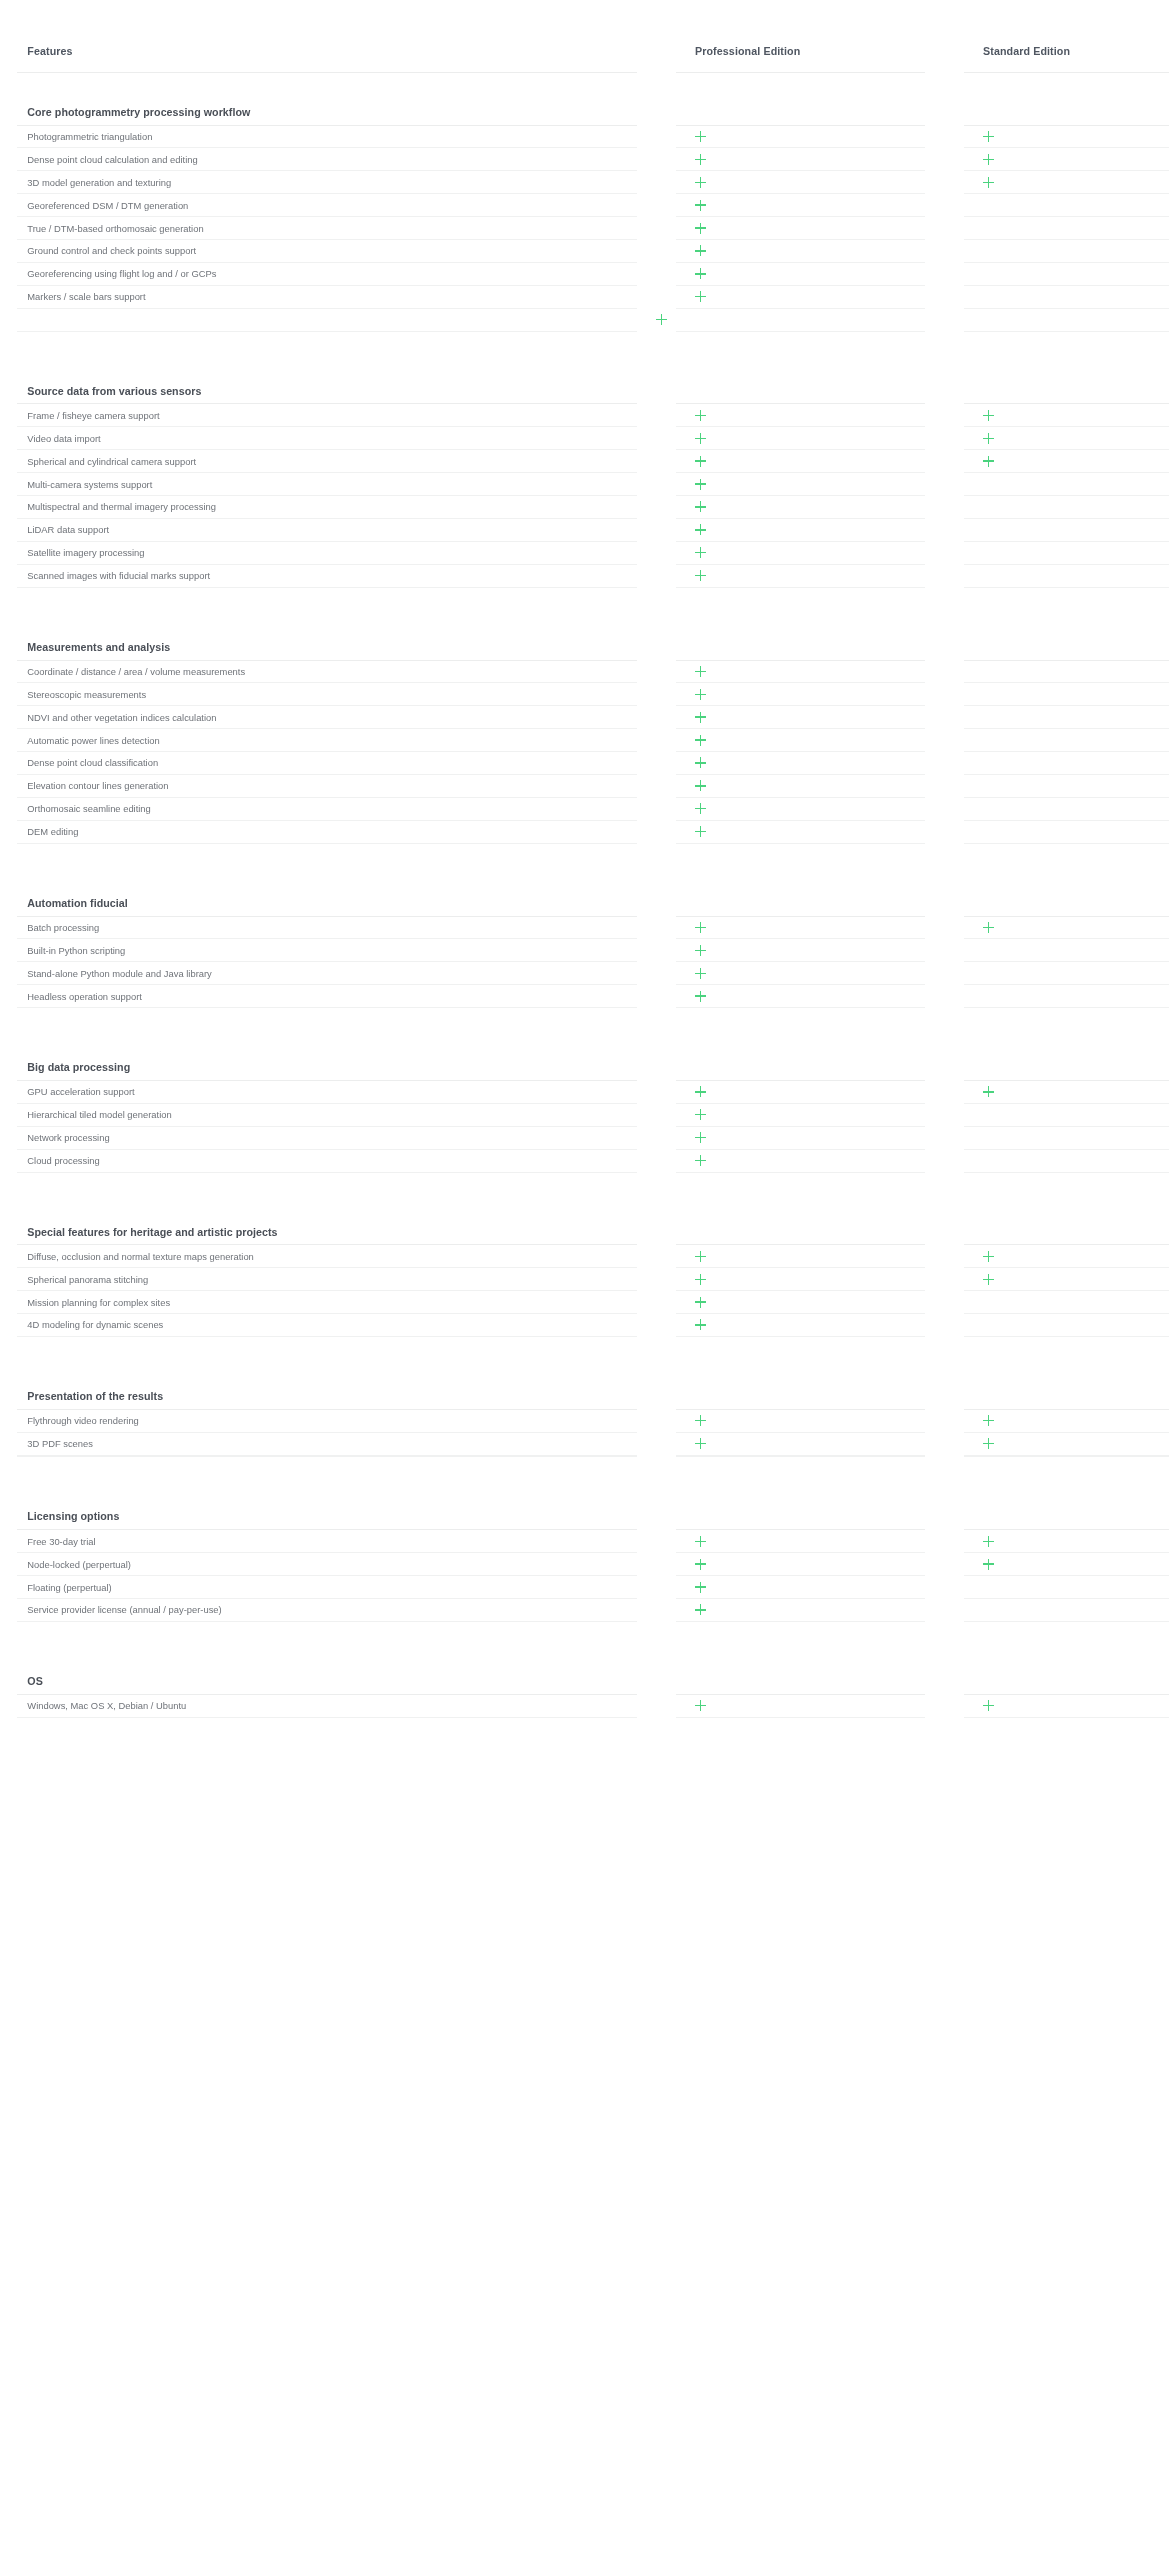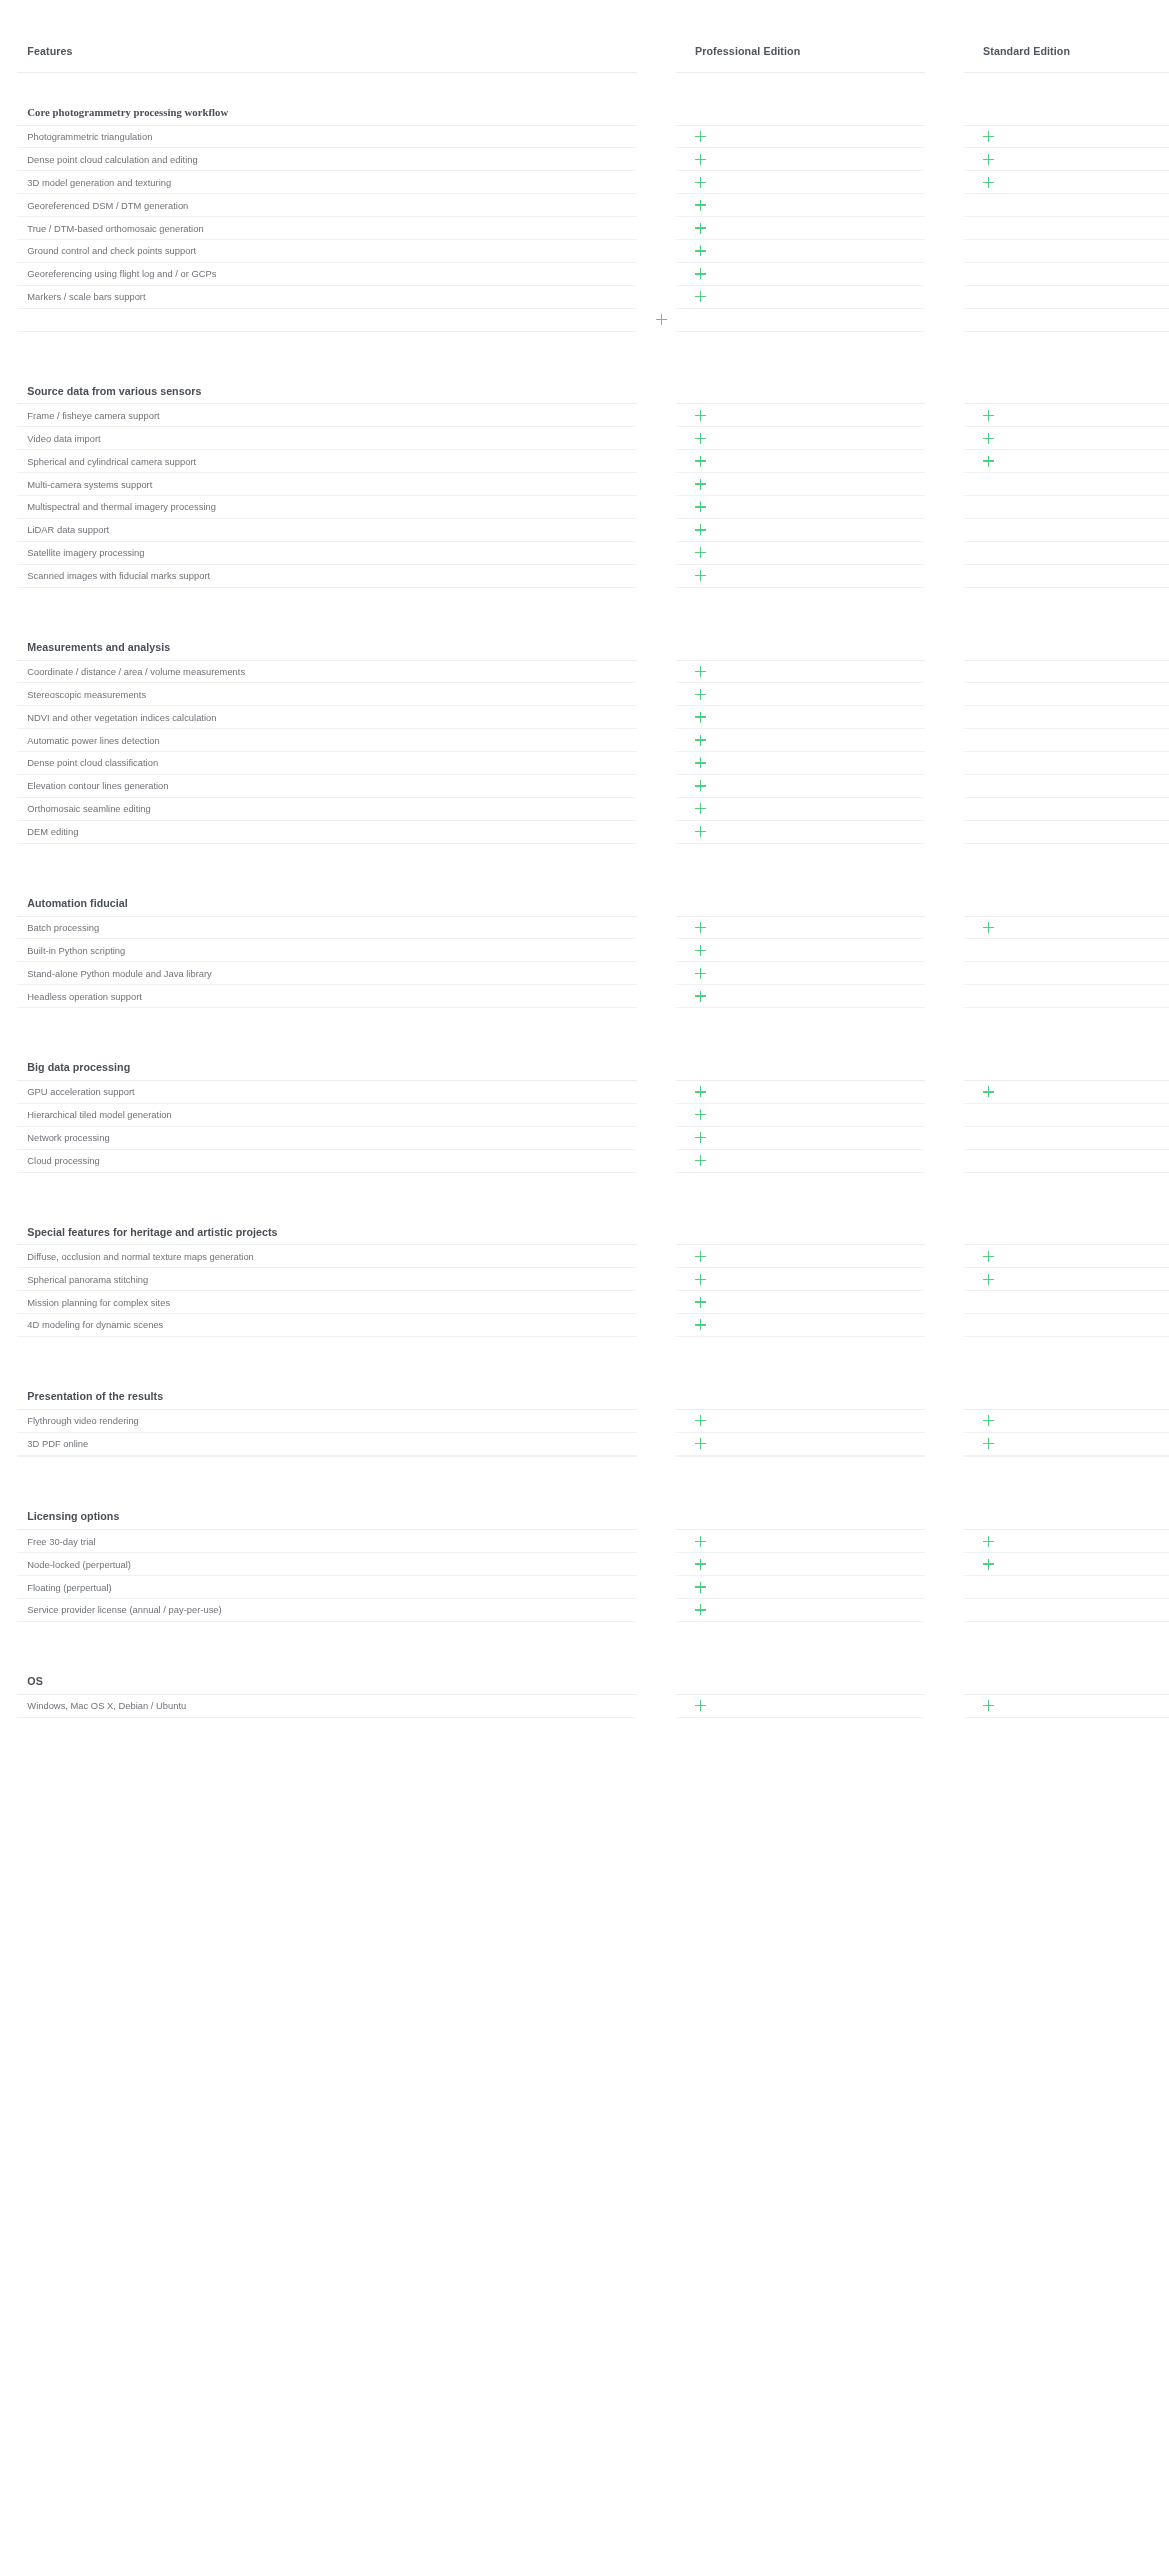--- a/index.html
+++ b/index.html
@@ -49,21 +49,21 @@
   .section-row .cell {
     height: 53px;
     align-items: flex-end;
     padding-bottom: 6.9px;
     font-size: 10.7px;
     font-weight: bold;
     color: #4a4f57;
     letter-spacing: 0.04px;
   }
   .section-row .cell.col-feature { padding-left: 10.3px; }
-  .section-row.first-section .cell { height: 52px; font-family: Liberation Serif, serif; }
+  .section-row.first-section .cell { height: 52px; }
 
   
   .feature-row .cell {
     height: 22px;
     font-size: 9.4px;
     color: #6f7379;
     font-weight: normal;
   }
   .feature-row .cell.col-feature { padding-left: 10.3px; }
 
@@ -911,21 +911,21 @@
         </div>
       </div>
       <div class="rule light">
         <div class="seg"></div>
         <div class="gap"></div>
         <div class="seg"></div>
         <div class="gap"></div>
         <div class="seg"></div>
       </div>
       <div class="row feature-row">
-        <div class="cell col-feature">3D PDF online</div>
+        <div class="cell col-feature">3D PDF scenes</div>
         <div class="cell spacer"></div>
         <div class="cell col-professional">
           <span class="plus"></span>
         </div>
         <div class="cell spacer"></div>
         <div class="cell col-standard">
           <span class="plus"></span>
         </div>
       </div>
       <div class="rule light">

